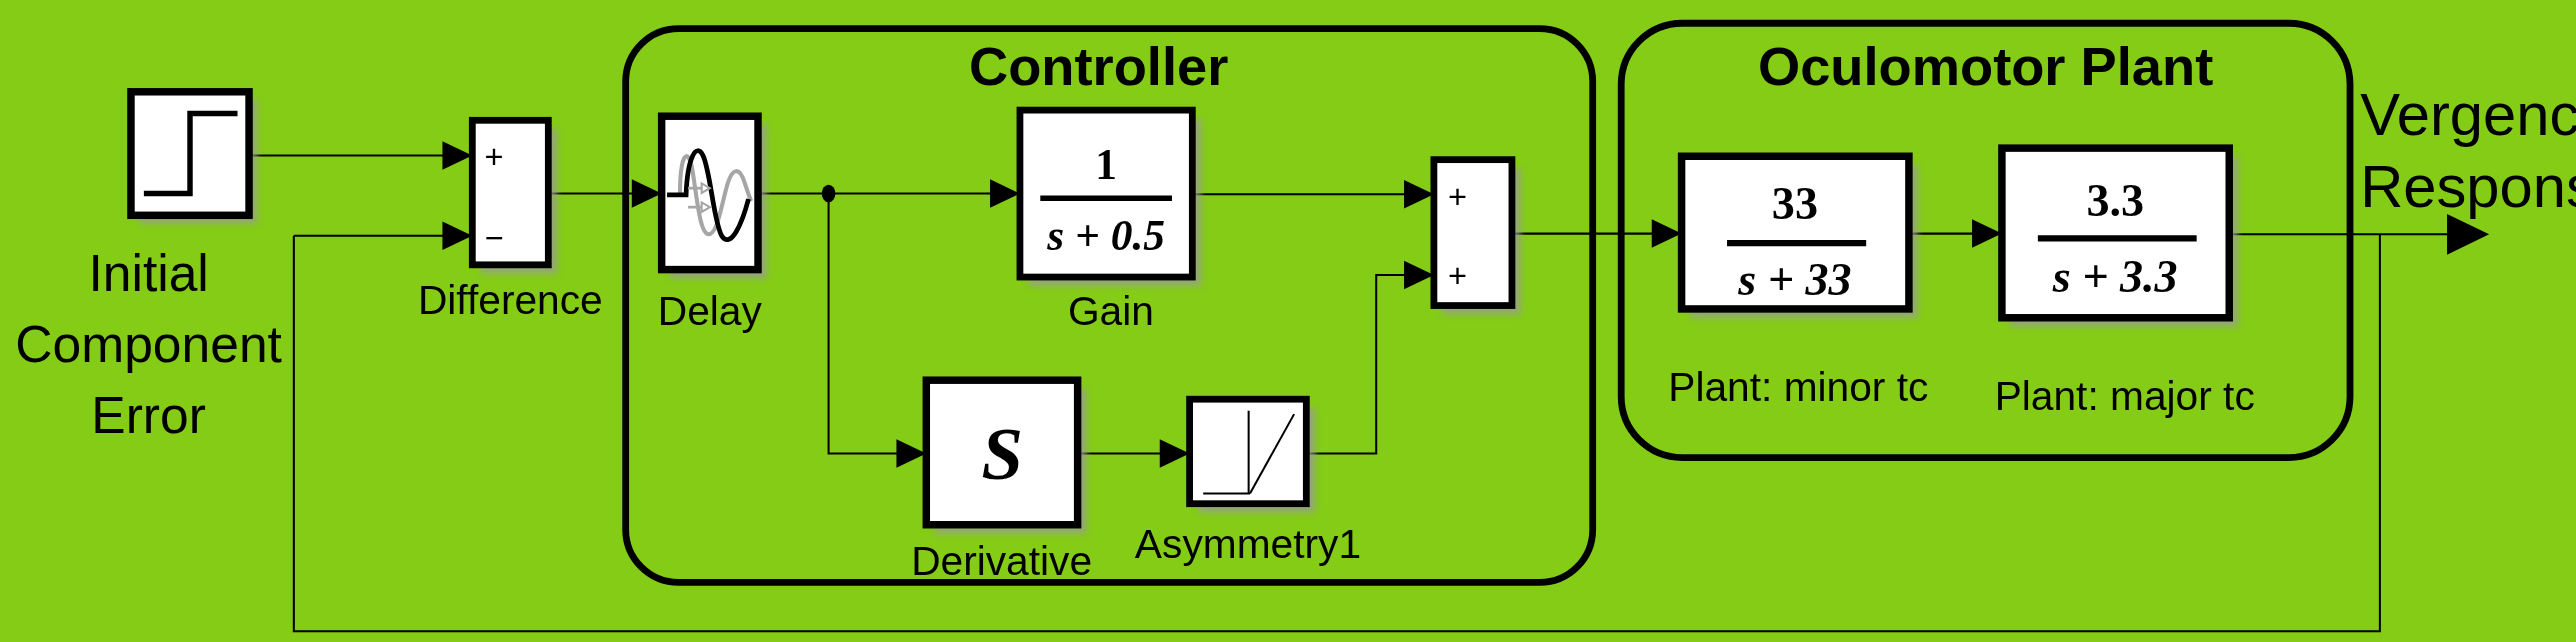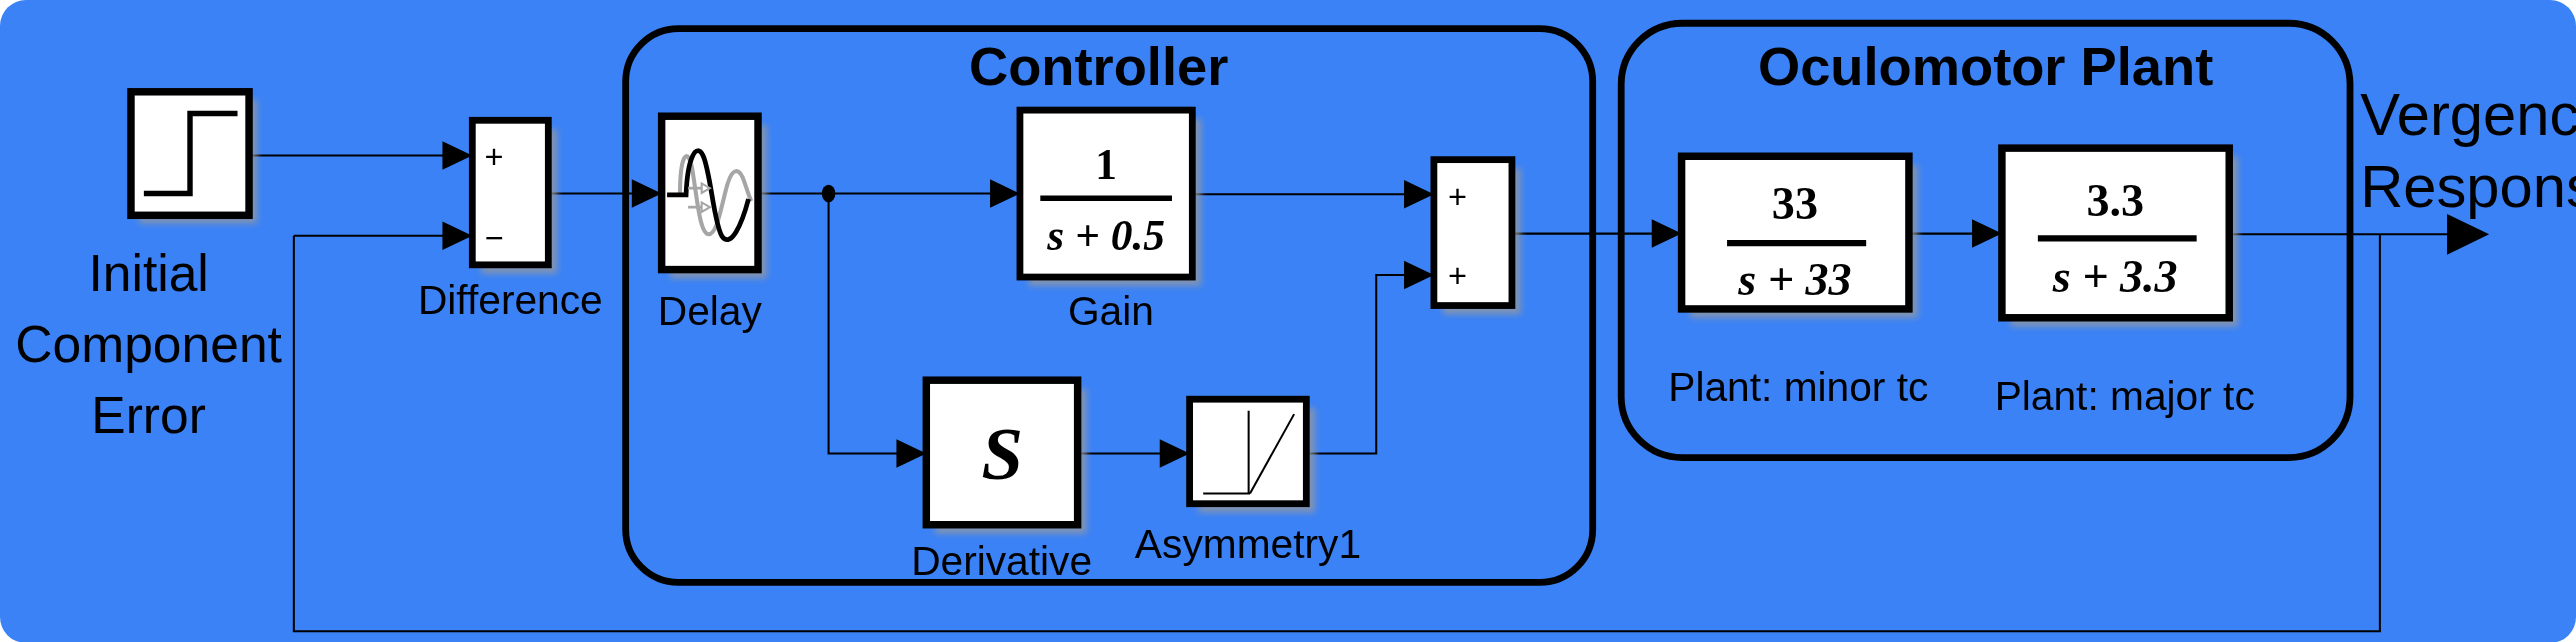--- a/index.html
+++ b/index.html
@@ -1,16 +1,16 @@
 <!DOCTYPE html>
 <html style="font-size:11px"><head>
 <meta charset="utf-8">
 <style>
   html,body{margin:0;padding:0;background:#ffffff;}
-  .stage{position:relative;width:2576px;height:643px;background:#3b82f6;overflow:hidden;border-radius:26px;}
+  .stage{position:relative;width:2576px;height:643px;background:#84cc16;overflow:hidden;}
   svg{display:block;}
   text{font-family:"Liberation Sans",sans-serif;fill:#000;}
   .blocklabel{font-size:60px;}
   .grouptitle{font-size:80px;font-weight:bold;}
   .bigcaption{font-size:76px;}
   .outcaption{font-size:88px;}
   .formula{font-family:"Liberation Serif",serif;font-weight:bold;font-size:64px;}
   .formula-big{font-family:"Liberation Serif",serif;font-weight:bold;font-size:68px;}
   .formula-italic{font-style:italic;}
   .sop{font-family:"Liberation Serif",serif;font-weight:bold;font-style:italic;font-size:110px;}

